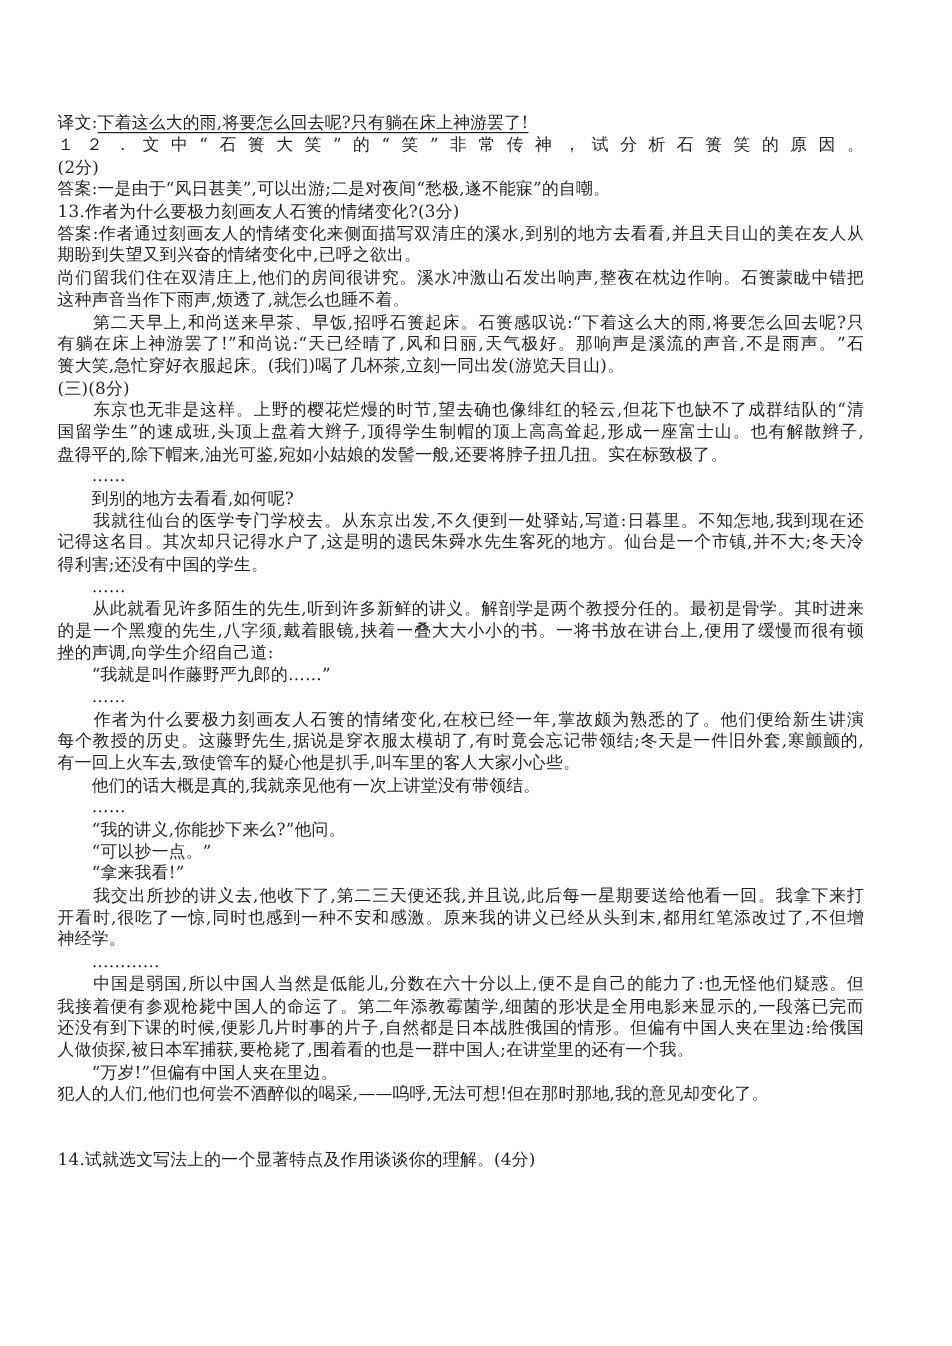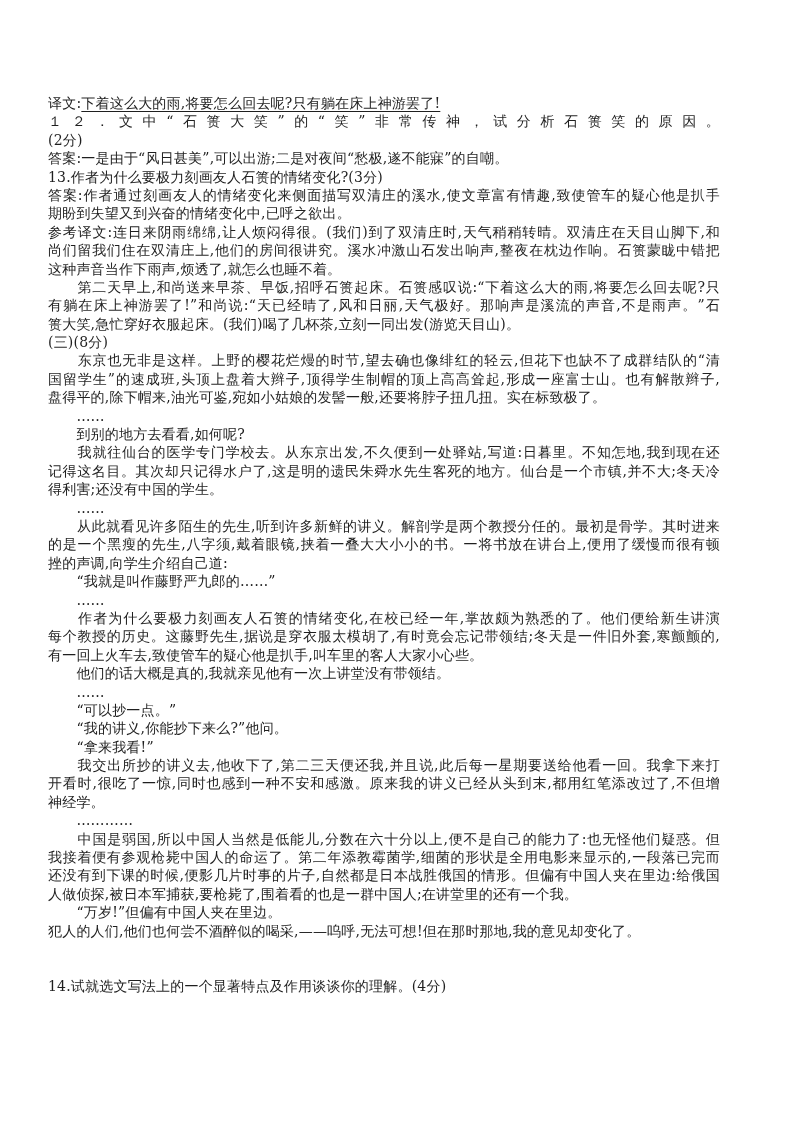--- a/index.html
+++ b/index.html
@@ -41,23 +41,22 @@
 </head>
 <body>
 
 <div class="page">
   <div class="doc" id="doc-body" style="color: rgb(31, 31, 31);">
       <div class="line l"><span>译文:</span><span class="u">下着这么大的雨,将要怎么回去呢?只有躺在床上神游罢了!</span></div>
       <div class="line j">１２．文中“石篑大笑”的“笑”非常传神，试分析石篑笑的原因。</div>
       <div class="line l">(2分)</div>
       <div class="line l">答案:一是由于“风日甚美”,可以出游;二是对夜间“愁极,遂不能寐”的自嘲。</div>
       <div class="line l">13.作者为什么要极力刻画友人石篑的情绪变化?(3分)</div>
-      <div class="line j">答案:作者通过刻画友人的情绪变化来侧面描写双清庄的溪水,使文章富有情趣,致使管车的疑心他是扒手</div>
+      <div class="line j">答案:作者通过刻画友人的情绪变化来侧面描写双清庄的溪水,到别的地方去看看,并且天目山的美在友人从</div>
       <div class="line l">期盼到失望又到兴奋的情绪变化中,已呼之欲出。</div>
-      <div class="line j">参考译文:连日来阴雨绵绵,让人烦闷得很。(我们)到了双清庄时,天气稍稍转晴。双清庄在天目山脚下,和</div>
       <div class="line j">尚们留我们住在双清庄上,他们的房间很讲究。溪水冲激山石发出响声,整夜在枕边作响。石篑蒙眬中错把</div>
       <div class="line l">这种声音当作下雨声,烦透了,就怎么也睡不着。</div>
       <div class="line j">　　第二天早上,和尚送来早茶、早饭,招呼石篑起床。石篑感叹说:“下着这么大的雨,将要怎么回去呢?只</div>
       <div class="line j">有躺在床上神游罢了!”和尚说:“天已经晴了,风和日丽,天气极好。那响声是溪流的声音,不是雨声。”石</div>
       <div class="line l">篑大笑,急忙穿好衣服起床。(我们)喝了几杯茶,立刻一同出发(游览天目山)。</div>
       <div class="line c">(三)(8分)</div>
       <div class="line j">　　东京也无非是这样。上野的樱花烂熳的时节,望去确也像绯红的轻云,但花下也缺不了成群结队的“清</div>
       <div class="line j">国留学生”的速成班,头顶上盘着大辫子,顶得学生制帽的顶上高高耸起,形成一座富士山。也有解散辫子,</div>
       <div class="line l">盘得平的,除下帽来,油光可鉴,宛如小姑娘的发髻一般,还要将脖子扭几扭。实在标致极了。</div>
       <div class="line l">　　……</div>
@@ -69,22 +68,22 @@
       <div class="line j">　　从此就看见许多陌生的先生,听到许多新鲜的讲义。解剖学是两个教授分任的。最初是骨学。其时进来</div>
       <div class="line j">的是一个黑瘦的先生,八字须,戴着眼镜,挟着一叠大大小小的书。一将书放在讲台上,便用了缓慢而很有顿</div>
       <div class="line l">挫的声调,向学生介绍自己道:</div>
       <div class="line l">　　“我就是叫作藤野严九郎的……”</div>
       <div class="line l">　　……</div>
       <div class="line j">　　作者为什么要极力刻画友人石篑的情绪变化,在校已经一年,掌故颇为熟悉的了。他们便给新生讲演</div>
       <div class="line j">每个教授的历史。这藤野先生,据说是穿衣服太模胡了,有时竟会忘记带领结;冬天是一件旧外套,寒颤颤的,</div>
       <div class="line l">有一回上火车去,致使管车的疑心他是扒手,叫车里的客人大家小心些。</div>
       <div class="line l">　　他们的话大概是真的,我就亲见他有一次上讲堂没有带领结。</div>
       <div class="line l">　　……</div>
+      <div class="line l">　　“我的讲义,你能抄下来么?”他问。</div>
       <div class="line l">　　“可以抄一点。”</div>
-      <div class="line l">　　“我的讲义,你能抄下来么?”他问。</div>
       <div class="line l">　　“拿来我看!”</div>
       <div class="line j">　　我交出所抄的讲义去,他收下了,第二三天便还我,并且说,此后每一星期要送给他看一回。我拿下来打</div>
       <div class="line j">开看时,很吃了一惊,同时也感到一种不安和感激。原来我的讲义已经从头到末,都用红笔添改过了,不但增</div>
       <div class="line l">神经学。</div>
       <div class="line l">　　…………</div>
       <div class="line j">　　中国是弱国,所以中国人当然是低能儿,分数在六十分以上,便不是自己的能力了:也无怪他们疑惑。但</div>
       <div class="line j">我接着便有参观枪毙中国人的命运了。第二年添教霉菌学,细菌的形状是全用电影来显示的,一段落已完而</div>
       <div class="line j">还没有到下课的时候,便影几片时事的片子,自然都是日本战胜俄国的情形。但偏有中国人夹在里边:给俄国</div>
       <div class="line l">人做侦探,被日本军捕获,要枪毙了,围着看的也是一群中国人;在讲堂里的还有一个我。</div>
       <div class="line l">　　“万岁!”但偏有中国人夹在里边。</div>

